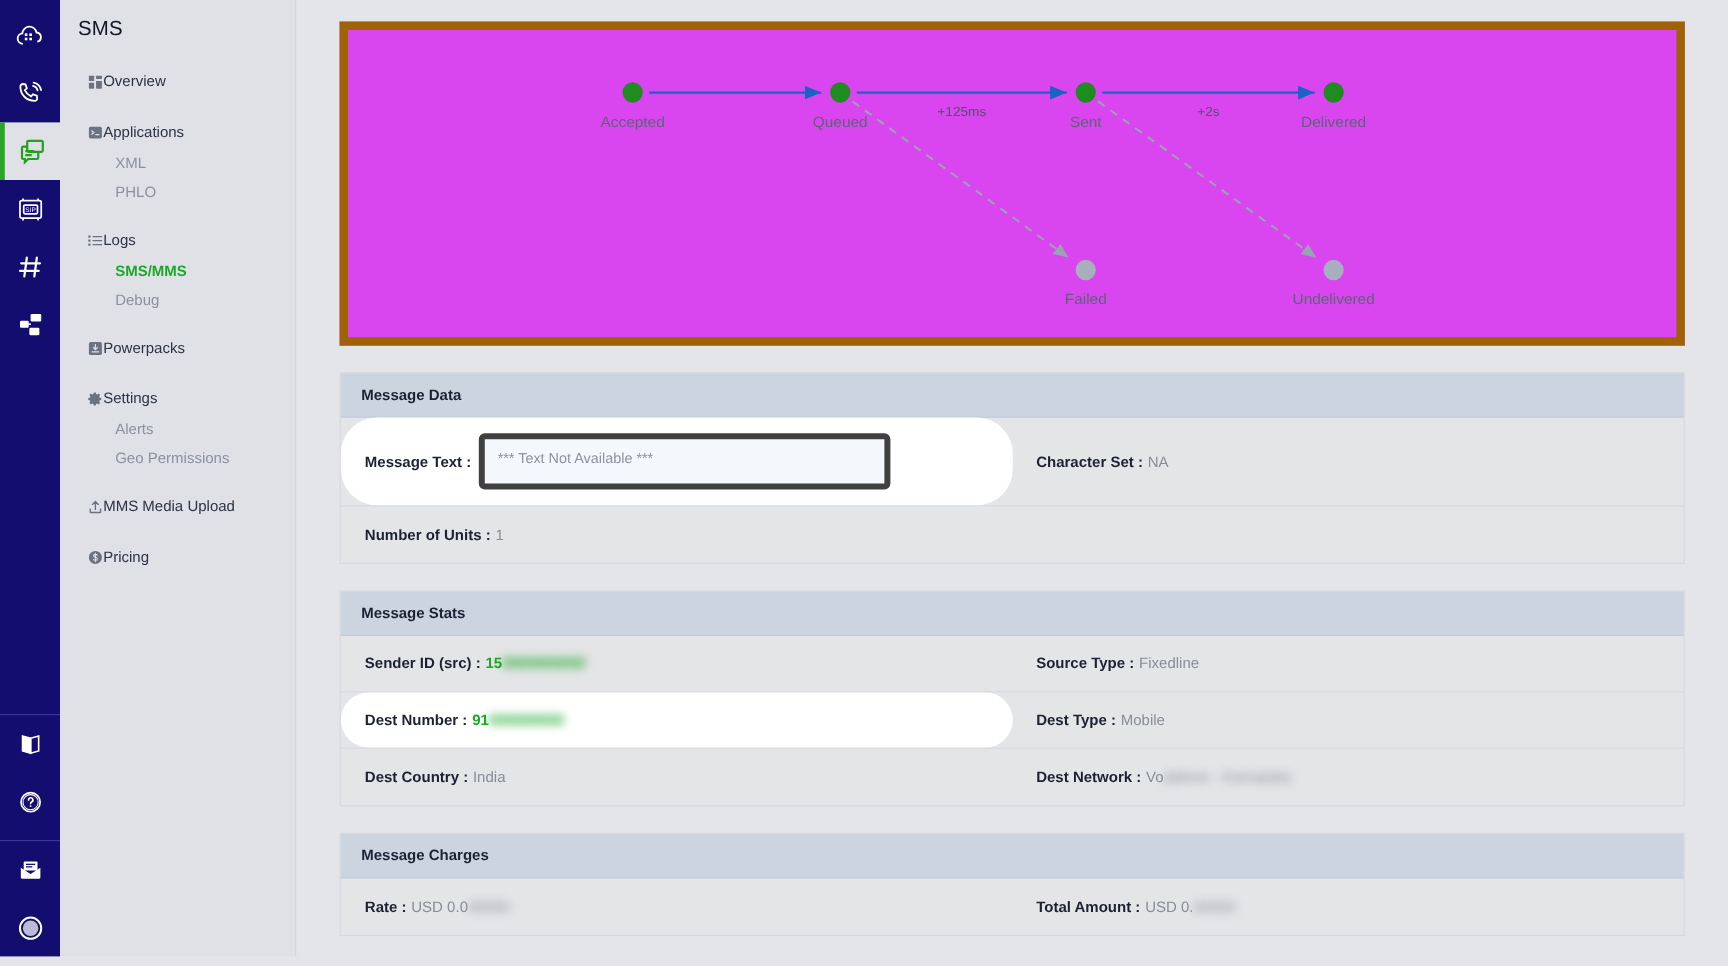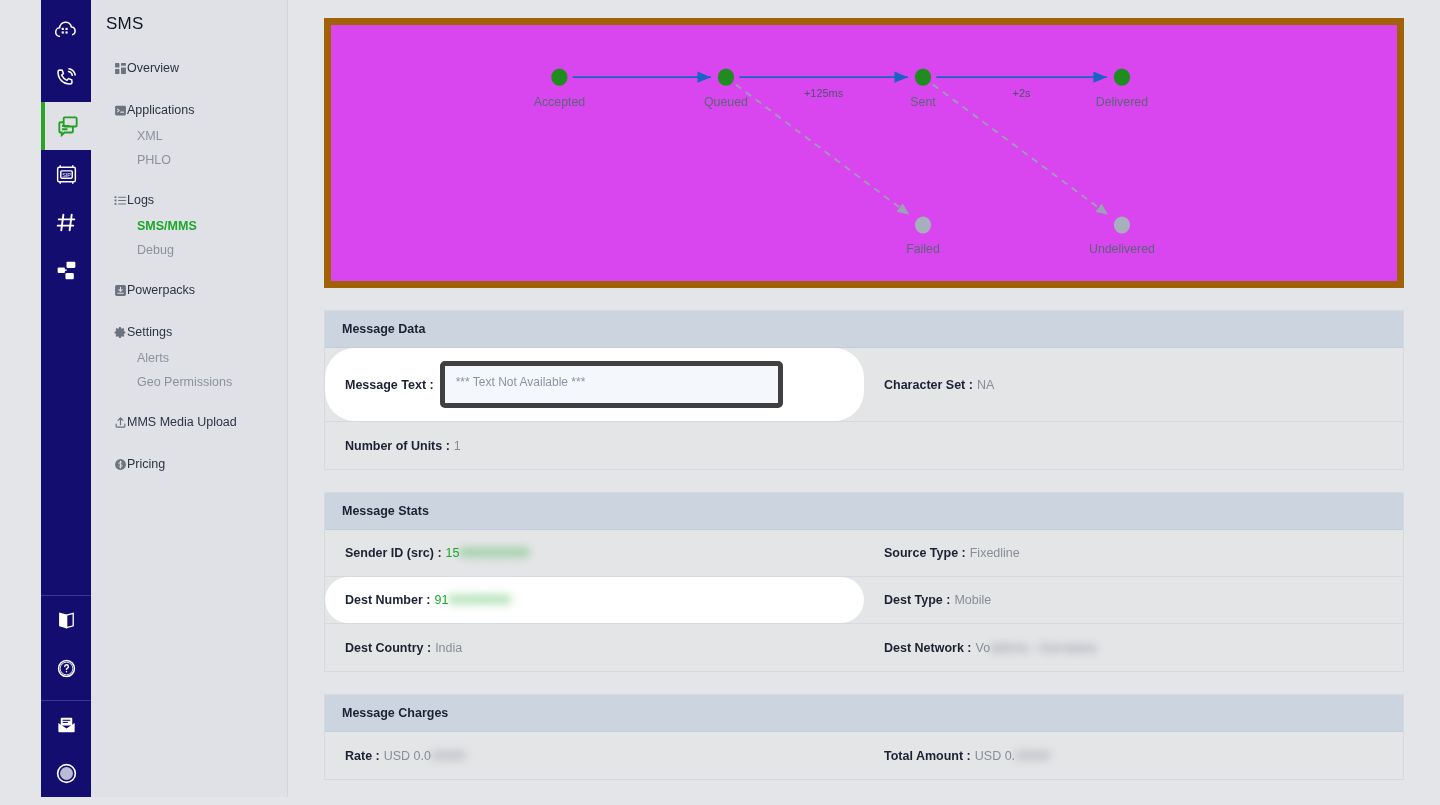--- a/index.html
+++ b/index.html
@@ -2,21 +2,21 @@
 <html><head>
 <meta charset="utf-8">
 <style>
   * { box-sizing: border-box; margin: 0; padding: 0; }
   html, body {
     width: 1440px; height: 805px;
     font-family: "Liberation Sans", sans-serif;
     background: #e3e5e8;
     overflow: hidden;
   }
-  .app { display: flex; width: 1440px; height: 797px; padding-left: 41px; }
+  .app { display: flex; width: 1440px; height: 797px; }
 
   
   .rail {
     width: 50px; flex: 0 0 50px;
     background: #120d6e;
     display: flex; flex-direction: column; align-items: center;
     padding-top: 6px;
   }
   .rail-item {
     width: 50px; height: 48px;
@@ -92,21 +92,21 @@
   .cell {
     flex: 1 1 50%;
     padding: 13px 0 13px 20px;
     font-size: 12.5px;
     display: flex; align-items: center;
     align-self: stretch;
   }
   .cell.hl { background: #ffffff; border-radius: 30px; }
   .lbl { color: #1c2233; font-weight: 700; white-space: nowrap; }
   .val { color: #878d99; font-weight: 400; margin-left: 4px; }
-  .val.green { color: #1ba828; font-weight: 400; }
+  .val.green { color: #1ba828; font-weight: 700; }
   .val.blur-partial .b { filter: blur(4px); }
 
   .msgbox {
     flex: 1 1 auto; max-width: 343px;
     height: 47px;
     background: #f4f7fb;
     border: 5px solid #404040;
     border-radius: 5px;
     padding: 9px 11px;
     font-size: 12px; color: #8c93a1;

